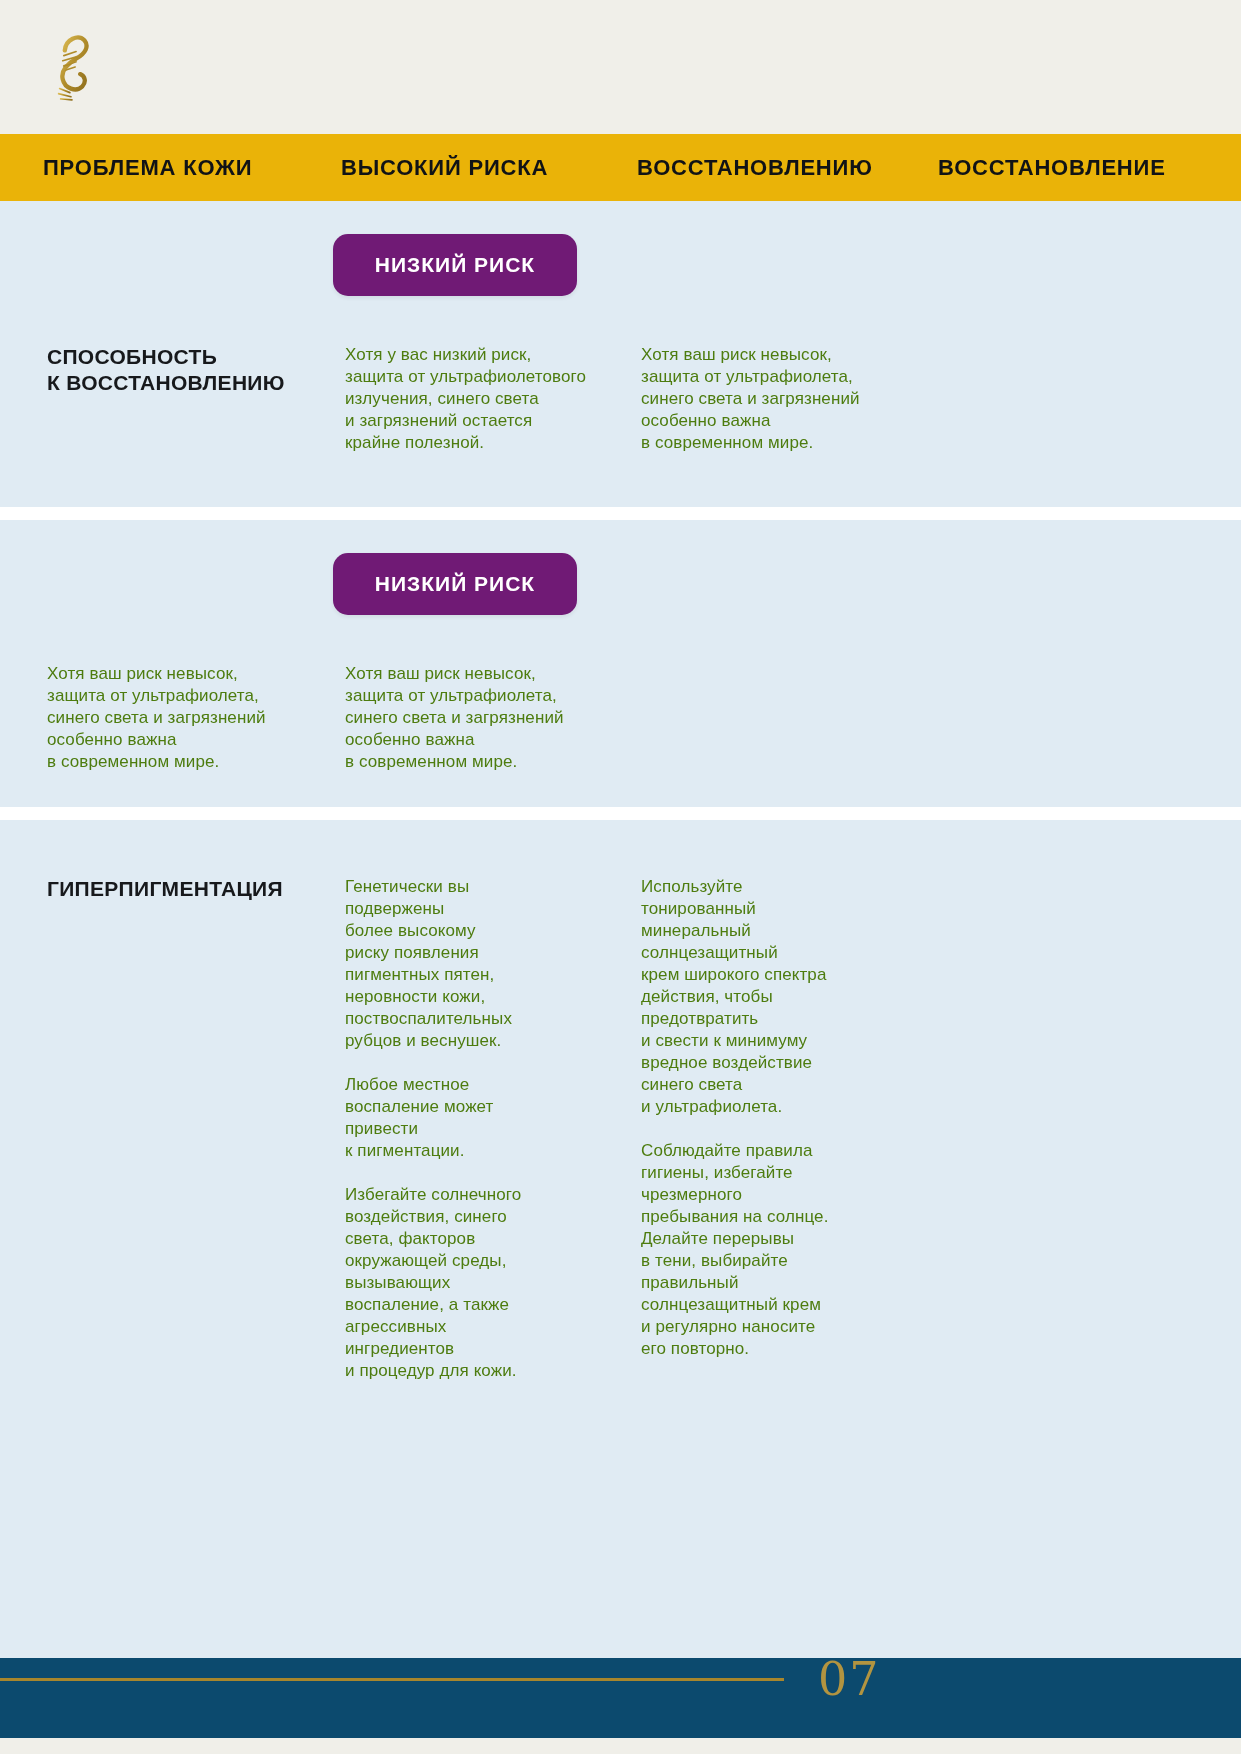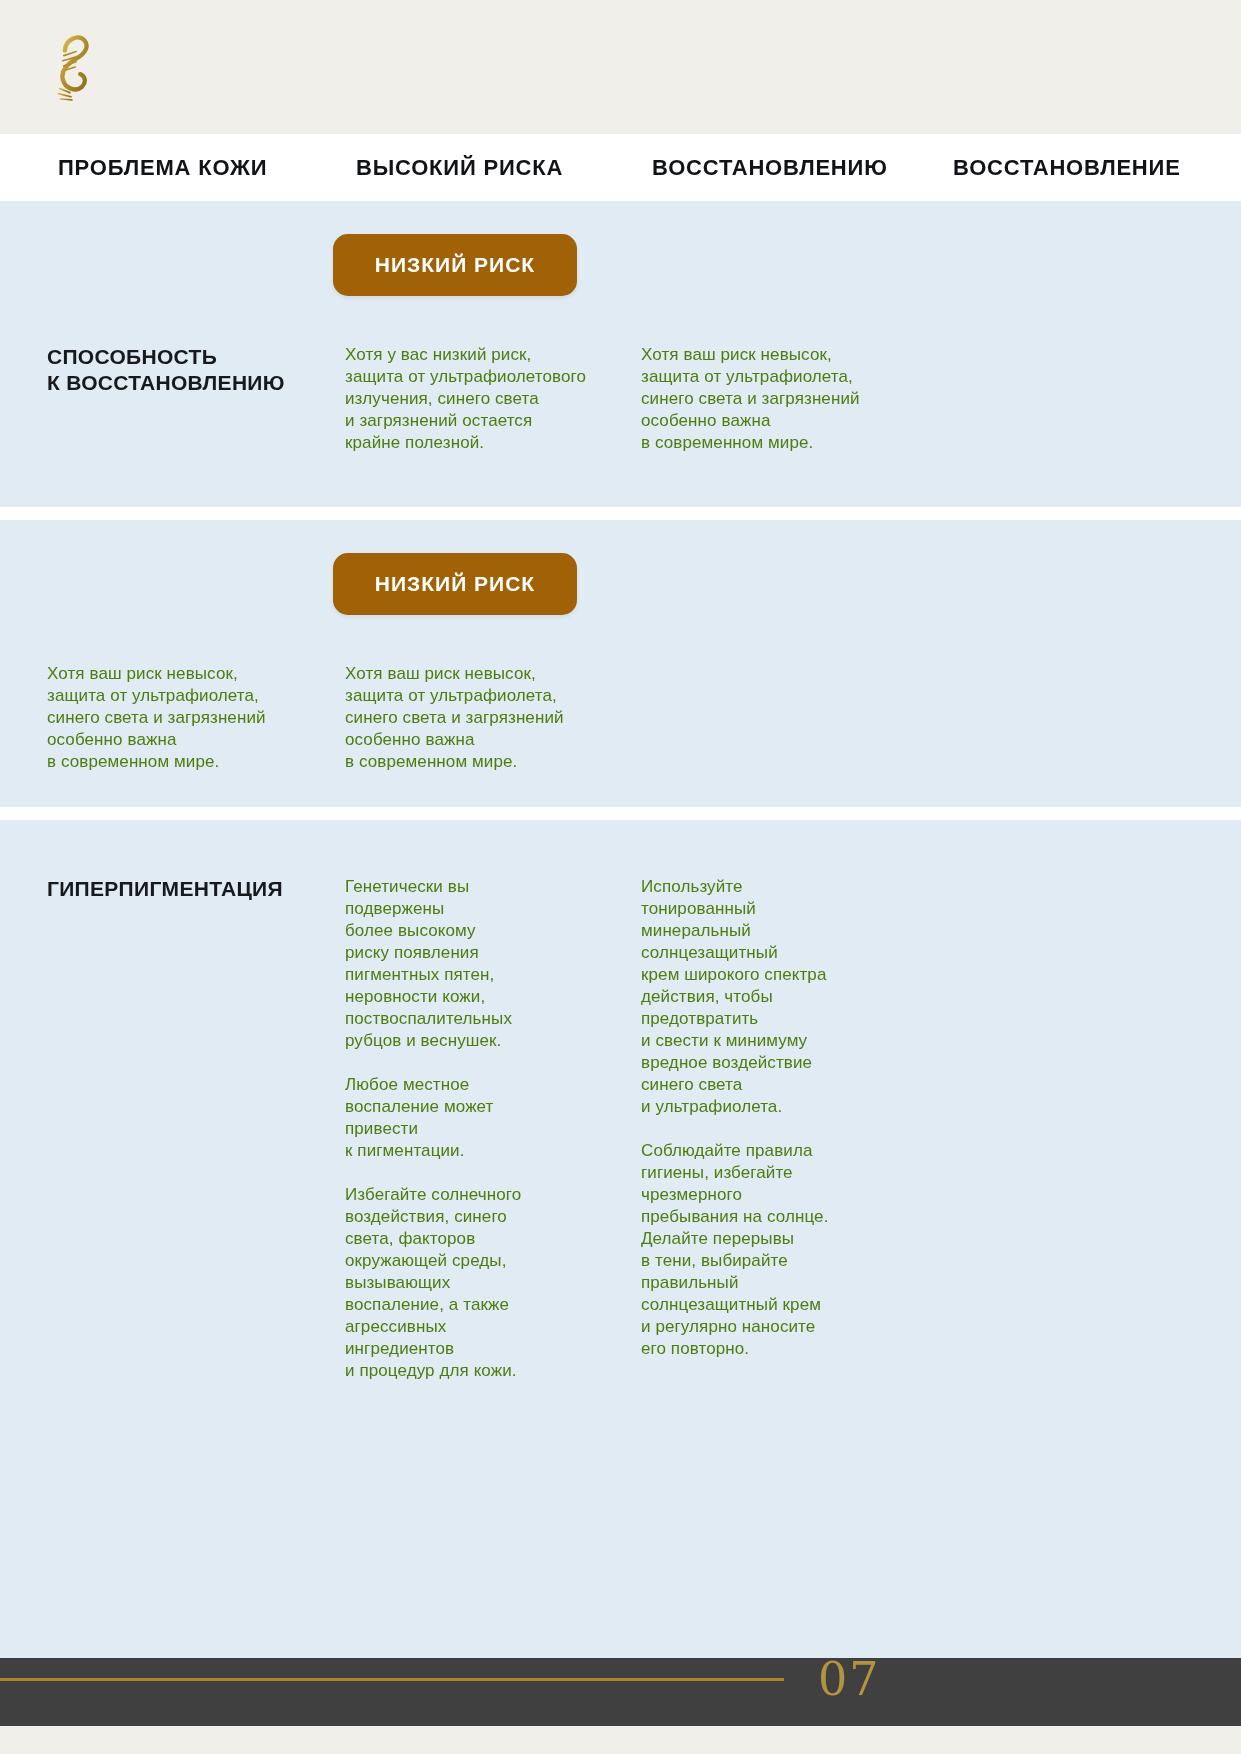--- a/index.html
+++ b/index.html
@@ -8,61 +8,61 @@
     background:#f0efe9;
     font-family:"Liberation Sans","DejaVu Sans",sans-serif;
     overflow:hidden;
     position:relative;
   }
   
   .top-band{height:134px;position:relative;background:#f0efe9;}
   .logo{position:absolute;left:55px;top:34px;width:36px;height:72px;}
   
   .header-band{
-    height:67px;background:#ffffff;
+    height:67px;background:#eab308;
     display:grid;grid-template-columns:298px 296px 301px 306px;
-    padding-left:58px;align-items:center;
+    padding-left:43px;align-items:center;
   }
   .header-cell{
     font-size:22px;font-weight:bold;letter-spacing:0.8px;
     color:#111316;white-space:nowrap;
   }
   
   .panel{background:#e0ebf3;overflow:hidden;}
   .panel-1{height:306px;}
   .panel-2{height:287px;}
   .panel-3{height:838px;}
   .gap{height:13px;background:#ffffff;}
   .badge-row{margin-top:33px;padding-left:333px;}
   .badge{
     display:inline-flex;align-items:center;justify-content:center;
     width:244px;height:62px;border-radius:15px;
     color:#ffffff;font-size:21px;font-weight:bold;letter-spacing:1px;
     box-shadow:0 2px 4px rgba(0,0,0,0.07);
     white-space:nowrap;
   }
-  .badge-low{background:#a16207;}
+  .badge-low{background:#701a75;}
   .badge-high{background:#f4706c;}
   .content-row{
     display:grid;grid-template-columns:298px 296px 301px 306px;
     padding-left:47px;margin-top:48px;align-items:start;
   }
   .panel-3 .content-row{margin-top:56px;}
   .cell{white-space:pre-line;}
   .problem{
     font-size:21px;font-weight:bold;line-height:26px;
     color:#17191c;letter-spacing:0.3px;
     padding-right:30px;
   }
   .body-text{
     font-size:17px;line-height:22px;color:#4d7c0f;
     letter-spacing:0.1px;padding-right:28px;
   }
   
-  .footer{height:68px;background:#404040;position:relative;}
+  .footer{height:80px;background:#0c4a6e;position:relative;}
   .footer-line{
     position:absolute;left:0;top:20px;width:784px;height:3px;
     background:#a8862c;
   }
   .page-number{
     position:absolute;left:818px;top:-6px;
     font-family:"DejaVu Serif","Liberation Serif",serif;
     font-size:46px;font-weight:normal;letter-spacing:2px;
     color:#b29440;
   }

